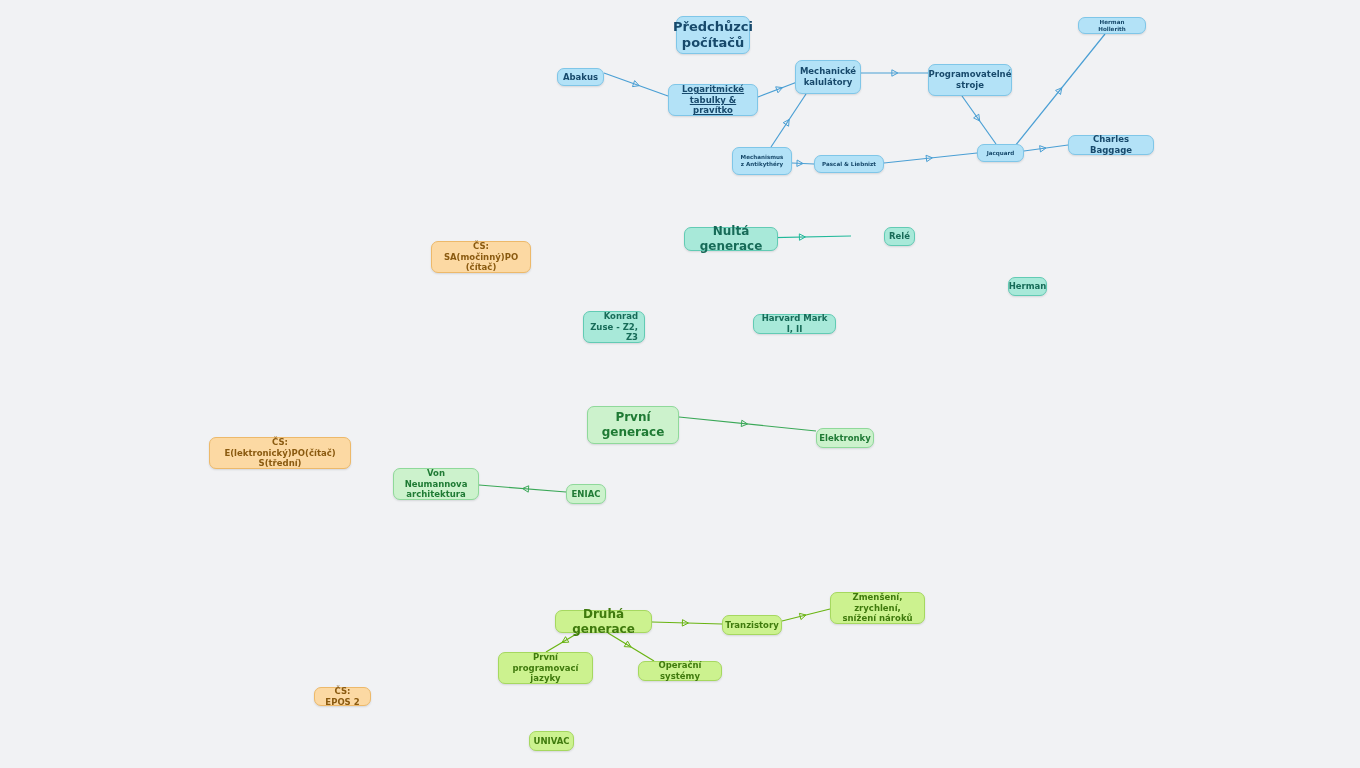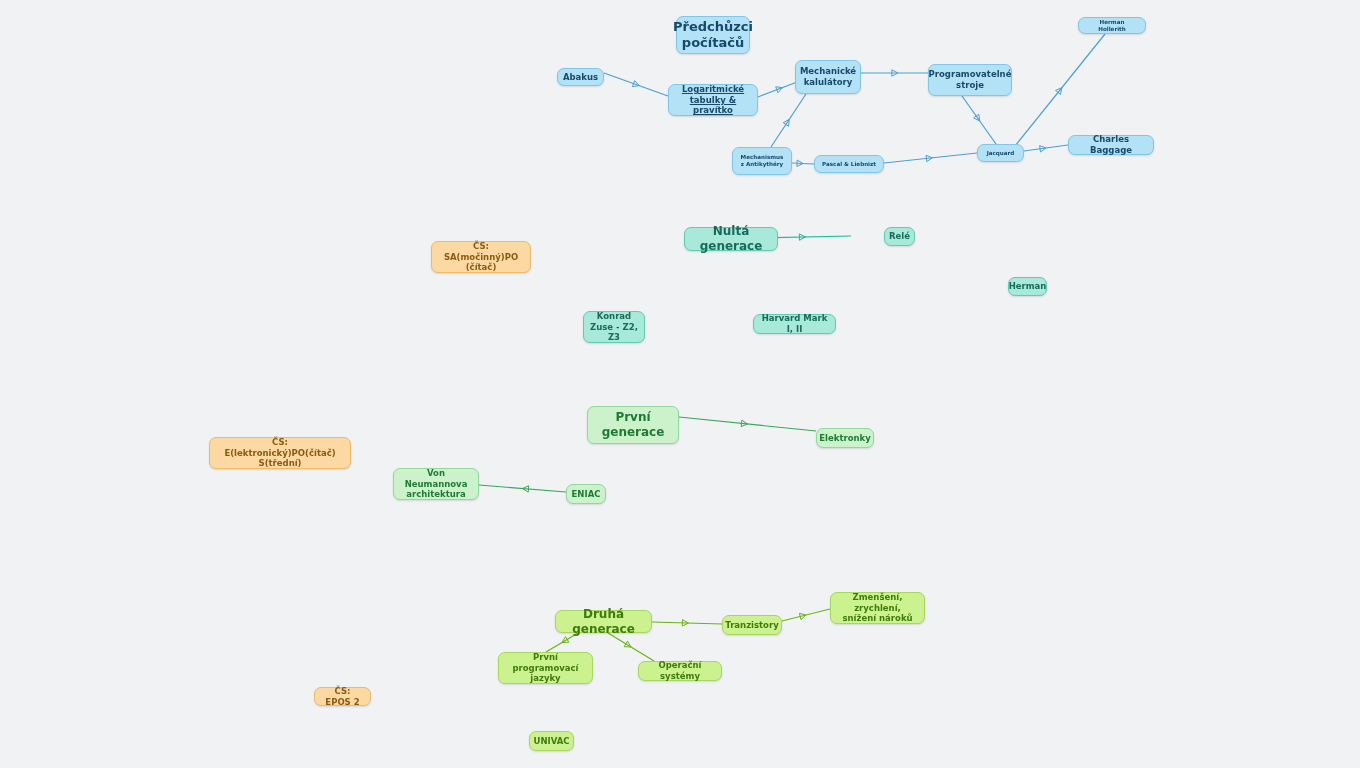--- a/index.html
+++ b/index.html
@@ -150,21 +150,21 @@
 stroje</div>
       <div class="node t-blue sz-xs" style="left: 1078px; top: 17px; width: 68px; height: 17px;">Herman Hollerith</div>
       <div class="node t-blue sz-xs" style="left: 732px; top: 147px; width: 60px; height: 28px;">Mechanismus
 z Antikythéry</div>
       <div class="node t-blue sz-xs" style="left: 814px; top: 155px; width: 70px; height: 18px;">Pascal &amp; Liebnizt</div>
       <div class="node t-blue sz-xs" style="left: 977px; top: 144px; width: 47px; height: 18px;">Jacquard</div>
       <div class="node t-blue sz-md" style="left: 1068px; top: 135px; width: 86px; height: 20px;">Charles Baggage</div>
       <div class="node t-teal sz-lg" style="left: 662px; top: 227px; width: 94px; height: 24px; margin-left: 22px;">Nultá generace</div>
       <div class="node t-teal sz-md" style="left: 851px; top: 227px; width: 31px; height: 19px; margin-left: 33px;">Relé</div>
       <div class="node t-teal sz-md" style="left: 1008px; top: 277px; width: 39px; height: 19px;">Herman</div>
-      <div class="node t-teal sz-md" style="left: 583px; top: 311px; width: 62px; height: 32px;">Konrad
+      <div class="node t-teal sz-md" style="left: 583px; top: 311px; width: 62px; height: 32px; text-align: right;">Konrad
 Zuse - Z2, Z3</div>
       <div class="node t-teal sz-md" style="left: 753px; top: 314px; width: 83px; height: 20px;">Harvard Mark I, II</div>
       <div class="node t-green sz-lg" style="left: 587px; top: 406px; width: 92px; height: 38px;">První generace</div>
       <div class="node t-green sz-md" style="left: 816px; top: 421px; width: 58px; height: 20px; margin-top: 7px;">Elektronky</div>
       <div class="node t-green sz-md" style="left: 393px; top: 468px; width: 86px; height: 32px;">Von Neumannova
 architektura</div>
       <div class="node t-green sz-md" style="left: 566px; top: 484px; width: 40px; height: 20px;">ENIAC</div>
       <div class="node t-lime sz-lg" style="left: 555px; top: 610px; width: 97px; height: 23px;">Druhá generace</div>
       <div class="node t-lime sz-md" style="left: 722px; top: 615px; width: 60px; height: 20px;">Tranzistory</div>
       <div class="node t-lime sz-md" style="left: 830px; top: 592px; width: 95px; height: 32px;">Zmenšení, zrychlení,

